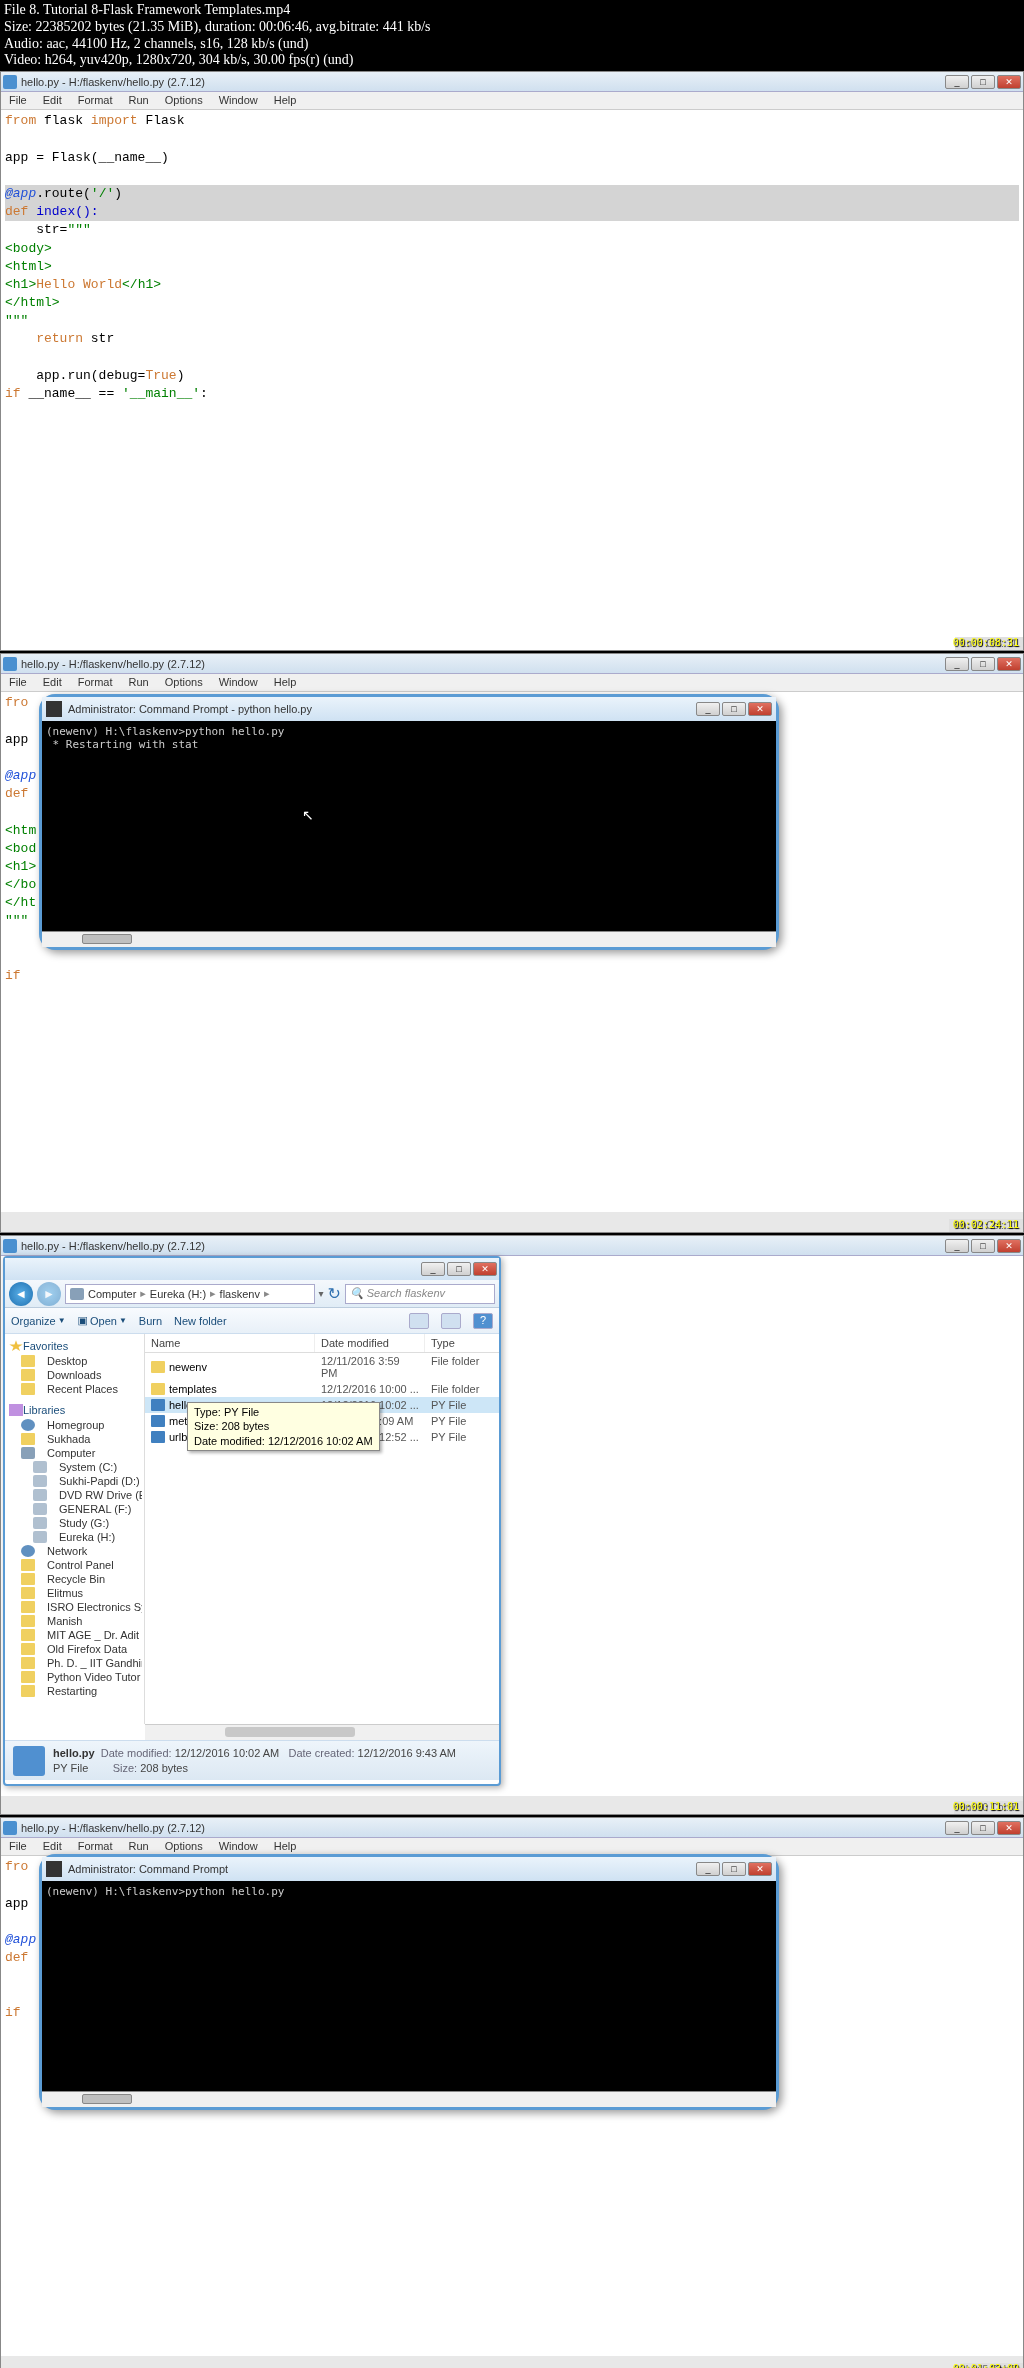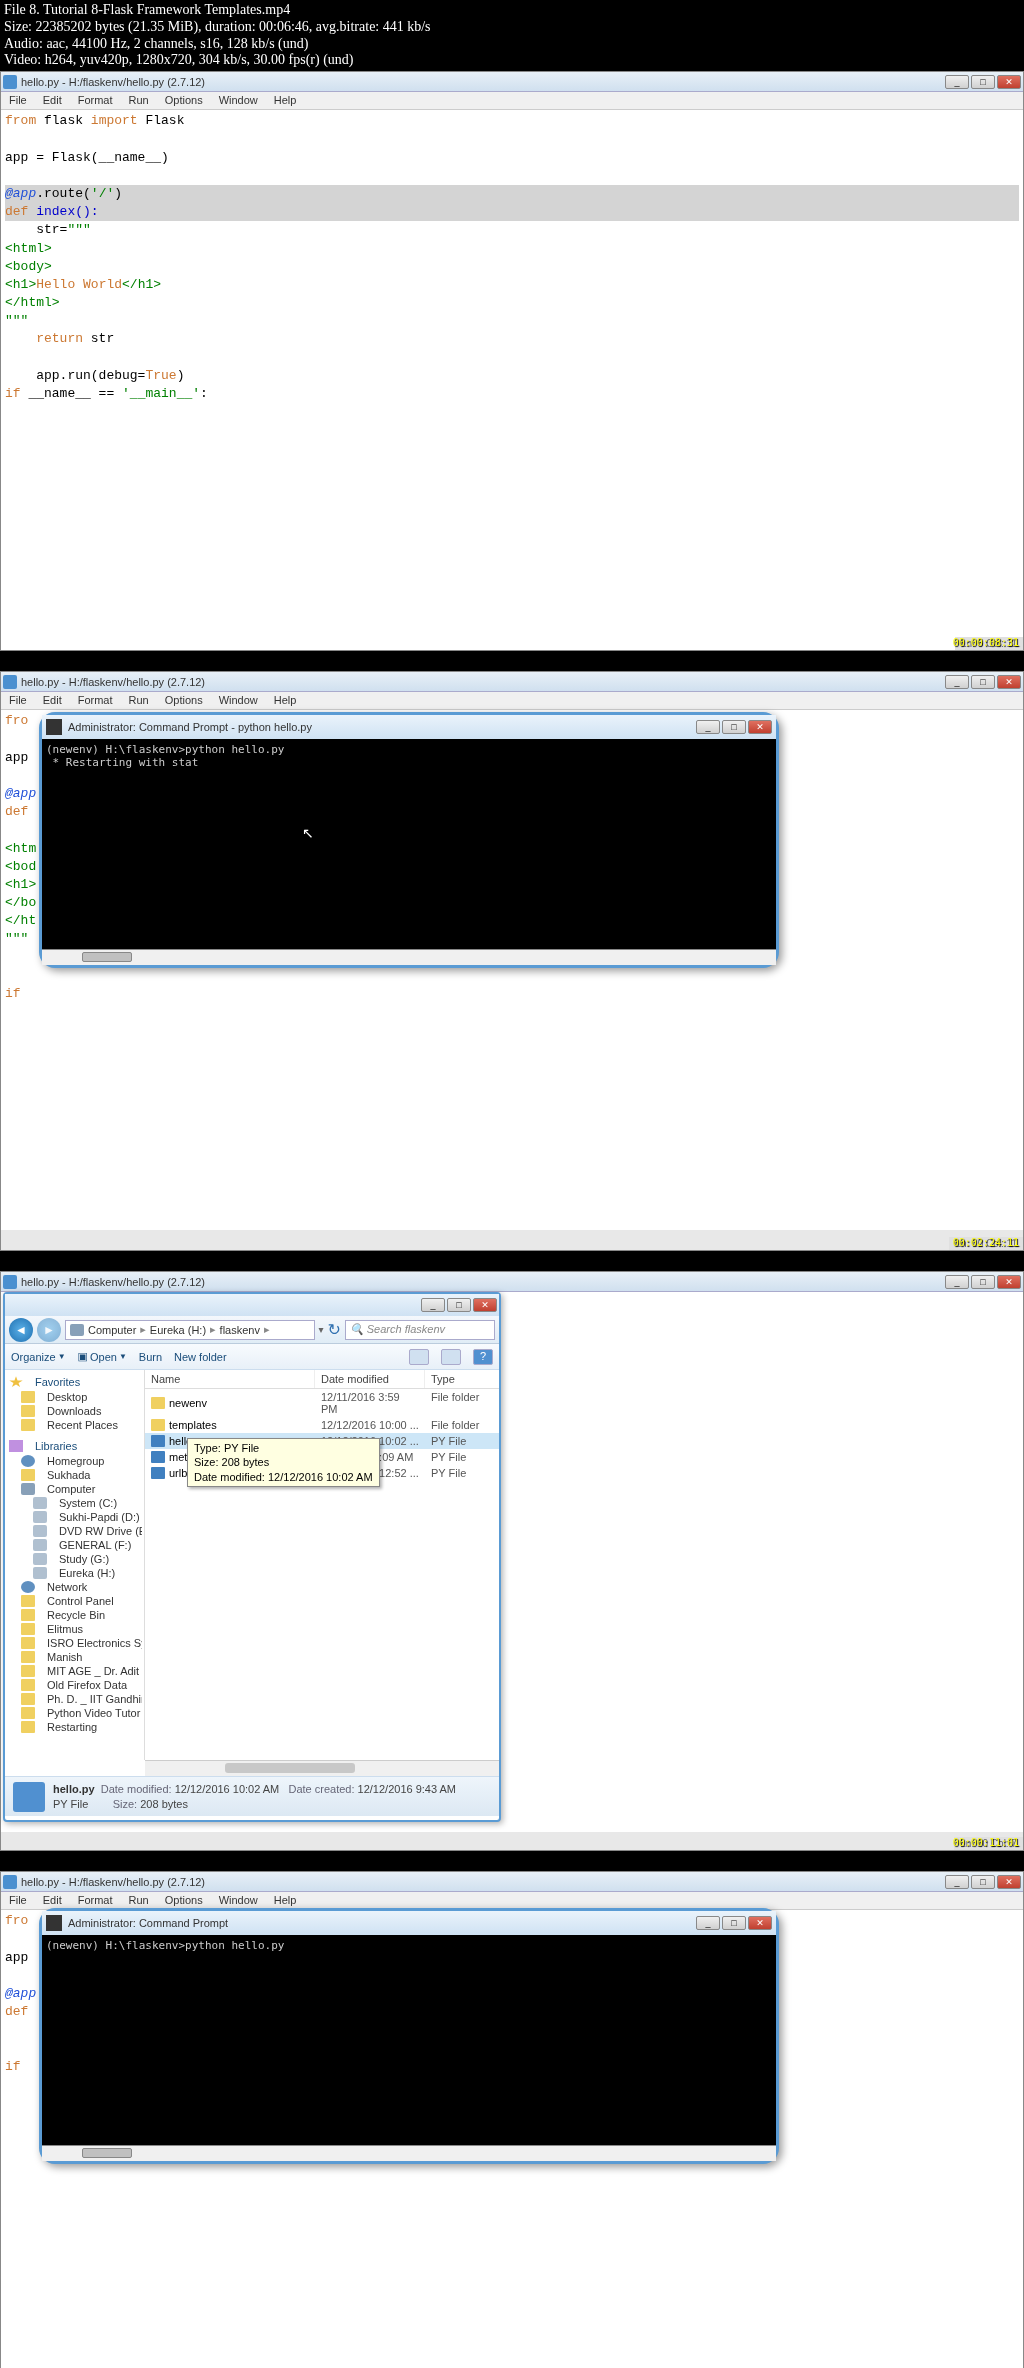--- a/index.html
+++ b/index.html
@@ -1,21 +1,21 @@
 <!DOCTYPE html>
 <html><head>
 <meta charset="utf-8">
 <style>
   * { box-sizing: border-box; margin: 0; padding: 0; }
   body { background: #000; font-family: Arial, sans-serif; width: 1024px; }
   
   .meta-header { background: #000; color: #fff; padding: 2px 4px; font-family: 'Comic Sans MS', cursive; font-size: 14px; line-height: 1.2; }
   .meta-header div { white-space: nowrap; }
   
-  .screenshot { position: relative; background: #e8e8e8; border: 1px solid #888; margin-bottom: 20px; }
+  .screenshot { position: relative; background: #e8e8e8; border: 1px solid #888; margin-bottom: 2px; }
   
   .titlebar { background: linear-gradient(to bottom, #e8f0f7, #d0e0ef); display: flex; align-items: center; height: 20px; font-size: 11px; padding: 0 2px; border-bottom: 1px solid #aac; }
   .titlebar-icon { width: 14px; height: 14px; background: #4a90d0; border-radius: 2px; margin-right: 4px; }
   .titlebar-text { flex: 1; color: #333; }
   .win-btns { display: flex; gap: 2px; }
   .win-btn { width: 24px; height: 14px; background: linear-gradient(to bottom,#f0f0f0,#d0d0d0); border: 1px solid #888; border-radius: 2px; font-size: 9px; text-align: center; line-height: 12px; }
   .win-btn.close { background: linear-gradient(to bottom,#e07060,#c04030); color: #fff; }
   
   .menubar { background: #f0f0f0; display: flex; height: 18px; font-size: 11px; border-bottom: 1px solid #ccc; }
   .menubar span { padding: 2px 8px; color: #333; }
@@ -53,21 +53,21 @@
   .breadcrumb .sep { color: #888; }
   .search-box { width: 150px; background: #fff; border: 1px solid #aac; height: 20px; font-size: 11px; padding: 2px 4px; color: #888; font-style: italic; }
   .exp-toolbar { height: 26px; background: linear-gradient(to bottom,#f8fbfe,#e8f0f8); display: flex; align-items: center; padding: 0 6px; gap: 12px; font-size: 11px; color: #1a4d7a; border-bottom: 1px solid #cde; }
   .exp-toolbar .tb-item { display: flex; align-items: center; gap: 2px; }
   .exp-toolbar .tb-arrow { font-size: 8px; }
   .exp-toolbar .spacer { flex: 1; }
   .exp-toolbar .tb-icon { width: 20px; height: 16px; background: #d0e0f0; border: 1px solid #aac; border-radius: 2px; }
   .exp-body { display: flex; height: 390px; }
   .exp-tree { width: 140px; border-right: 1px solid #ddd; font-size: 11px; padding: 4px 2px; overflow: hidden; }
   .tree-group { margin-bottom: 6px; }
-  .tree-header { display: flex; align-items: center; gap: 12px; color: #1a4d7a; padding: 2px; }
+  .tree-header { display: flex; align-items: center; gap: 0; color: #1a4d7a; padding: 2px; }
   .tree-item { display: flex; align-items: center; gap: 12px; padding: 1px 2px 1px 14px; color: #333; white-space: nowrap; overflow: hidden; }
   .tree-icon { width: 14px; height: 12px; flex-shrink: 0; }
   .ico-star { background: #f0c040; clip-path: polygon(50% 0, 61% 35%, 98% 35%, 68% 57%, 79% 91%, 50% 70%, 21% 91%, 32% 57%, 2% 35%, 39% 35%); }
   .ico-folder { background: #f0d060; border-radius: 1px; }
   .ico-drive { background: #b0c0d0; border-radius: 2px; }
   .ico-py { background: #4080c0; border-radius: 1px; }
   .ico-lib { background: #c090e0; }
   .ico-net { background: #6090c0; border-radius: 50%; }
   .ico-computer { background: #88a0b8; border-radius: 2px; }
   
@@ -124,22 +124,22 @@
     <span>Help</span>
   </div>
   <div class="editor">
     <div class="ln"><span class="kw-orange">from</span><span> flask </span><span class="kw-orange">import</span><span> Flask</span></div>
     <div class="ln">&nbsp;</div>
     <div class="ln">app = Flask(__name__)</div>
     <div class="ln">&nbsp;</div>
     <div class="ln highlight-line"><span class="kw-purple">@app</span><span>.route(</span><span class="str-green">'/'</span><span>)</span></div>
     <div class="ln highlight-line"><span class="kw-orange">def</span><span class="kw-blue"> index():</span></div>
     <div class="ln"><span>    str=</span><span class="str-green">"""</span></div>
+    <div class="ln tag-green">&lt;body&gt;</div>
     <div class="ln tag-green">&lt;html&gt;</div>
-    <div class="ln tag-green">&lt;body&gt;</div>
     <div class="ln"><span class="tag-green">&lt;h1&gt;</span><span class="kw-orange">Hello World</span><span class="tag-green">&lt;/h1&gt;</span></div>
     <div class="ln tag-green">&lt;/html&gt;</div>
     <div class="ln str-green">"""</div>
     <div class="ln"><span class="kw-orange">    return</span><span> str</span></div>
     <div class="ln">&nbsp;</div>
     <div class="ln"><span>    app.run(debug=</span><span class="kw-orange">True</span><span>)</span></div>
     <div class="ln"><span class="kw-orange">if</span><span> __name__ == </span><span class="str-green">'__main__'</span><span>:</span></div>
   </div>
   <div class="statusbar">Ln: 5 Col: 11</div>
   <div class="timestamp" style="bottom:2px;">00:00:08:31</div>

